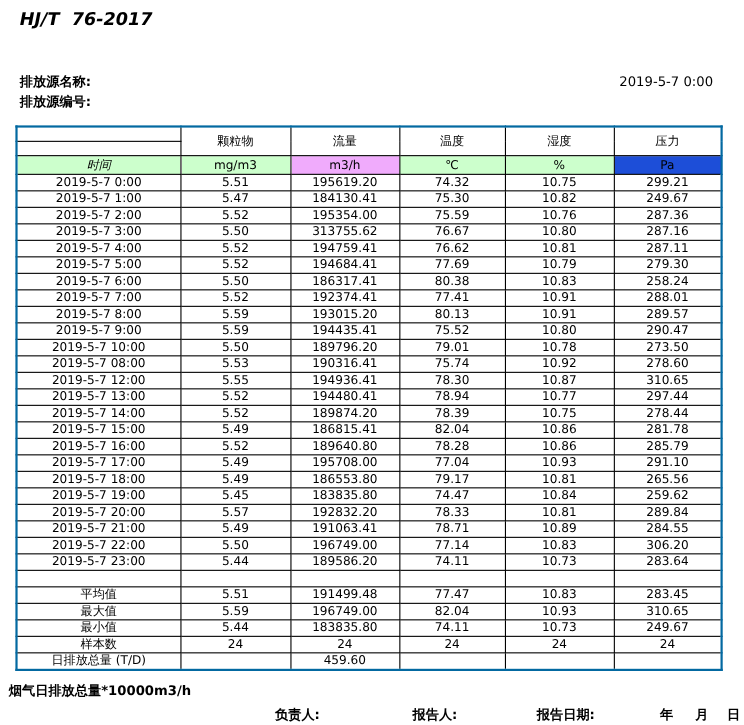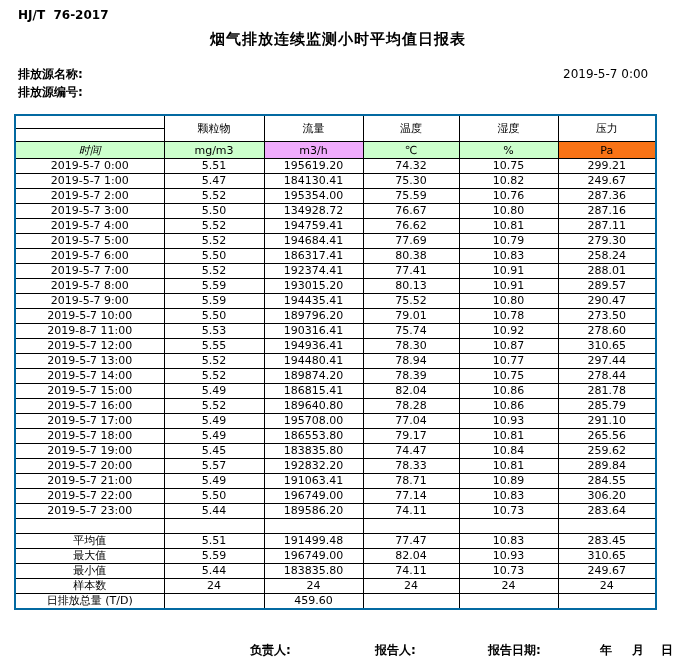--- a/index.html
+++ b/index.html
@@ -3,21 +3,21 @@
 <meta charset="utf-8">
 <style>
   html,body{margin:0;padding:0;background:#ffffff;}
   .doc{
     position:relative;
     width:676px;height:659px;
     background:#ffffff;color:#000;
     font-family:"DejaVu Sans","Liberation Sans",sans-serif;
     overflow:hidden;
   }
-  .std{position:absolute;top:8px;left:18px;font-size:12px;font-weight:bold;white-space:pre;}
+  .std{position:absolute;top:8px;left:18px;font-size:16px;font-weight:bold;white-space:pre;font-style:italic;}
   .title{position:absolute;top:30px;left:0;width:676px;text-align:center;font-size:15px;font-weight:bold;letter-spacing:1px;}
   .src-name{position:absolute;top:66px;left:18px;font-size:12px;font-weight:bold;}
   .src-code{position:absolute;top:84px;left:18px;font-size:12px;font-weight:bold;text-align:center;}
   .datetime{position:absolute;top:67px;left:563px;font-size:12px;}
   table.report-table{
     position:absolute;top:114px;left:14px;
     border-collapse:collapse;table-layout:fixed;
     width:641px;
     border:2px solid #0369a1;
   }
@@ -39,21 +39,20 @@
   .sign.year{left:600px;}
   .sign.month{left:632px;}
   .sign.day{left:661px;}
 </style>
 </head>
 <body>
 
 <div class="doc">
 
   <div class="std">HJ/T  76-2017</div>
-  <div class="title">烟气排放连续监测小时平均值日报表</div>
   <div class="src-name">排放源名称:</div>
   <div class="src-code">排放源编号:</div>
   <div class="datetime">2019-5-7 0:00</div>
 
   <table class="report-table">
     <colgroup>
       <col style="width:149px">
         <col style="width:100px">
         <col style="width:99px">
       <col style="width:96px">
@@ -71,21 +70,21 @@
       </tr>
       <tr class="h1">
         <td></td>
       </tr>
       <tr class="green">
         <td style="background: rgb(204, 255, 204); font-style: italic;">时间</td>
         <td style="background: rgb(204, 255, 204); margin-left: 44px;">mg/m3</td>
         <td style="background: #f0abfc;">m3/h</td>
         <td style="background: rgb(204, 255, 204);">℃</td>
         <td style="background: rgb(204, 255, 204);">%</td>
-        <td style="background: #f97316;">Pa</td>
+        <td style="background: #1d4ed8;">Pa</td>
       </tr>
     </thead>
     <tbody>
         <tr>
           <td>2019-5-7 0:00</td>
           <td>5.51</td>
           <td>195619.20</td>
           <td>74.32</td>
           <td>10.75</td>
           <td>299.21</td>
@@ -102,21 +101,21 @@
           <td>2019-5-7 2:00</td>
           <td>5.52</td>
           <td>195354.00</td>
           <td>75.59</td>
           <td>10.76</td>
           <td>287.36</td>
         </tr>
         <tr>
           <td>2019-5-7 3:00</td>
           <td>5.50</td>
-          <td>134928.72</td>
+          <td>313755.62</td>
           <td>76.67</td>
           <td>10.80</td>
           <td>287.16</td>
         </tr>
         <tr>
           <td>2019-5-7 4:00</td>
           <td>5.52</td>
           <td>194759.41</td>
           <td>76.62</td>
           <td>10.81</td>
@@ -164,21 +163,21 @@
         </tr>
         <tr>
           <td>2019-5-7 10:00</td>
           <td>5.50</td>
           <td>189796.20</td>
           <td>79.01</td>
           <td>10.78</td>
           <td>273.50</td>
         </tr>
         <tr>
-          <td>2019-8-7 11:00</td>
+          <td>2019-5-7 08:00</td>
           <td>5.53</td>
           <td>190316.41</td>
           <td>75.74</td>
           <td>10.92</td>
           <td>278.60</td>
         </tr>
         <tr>
           <td>2019-5-7 12:00</td>
           <td>5.55</td>
           <td>194936.41</td>
@@ -318,20 +317,21 @@
           <td>日排放总量 (T/D)</td>
           <td></td>
           <td>459.60</td>
           <td></td>
           <td></td>
           <td></td>
         </tr>
       </tbody>
   </table>
 
+  <div class="note">烟气日排放总量*10000m3/h</div>
 
   <div class="sign resp">负责人:</div>
   <div class="sign reporter">报告人:</div>
   <div class="sign rdate">报告日期:</div>
   <div class="sign year">年</div>
   <div class="sign month">月</div>
   <div class="sign day">日</div>
 
 </div>
 

